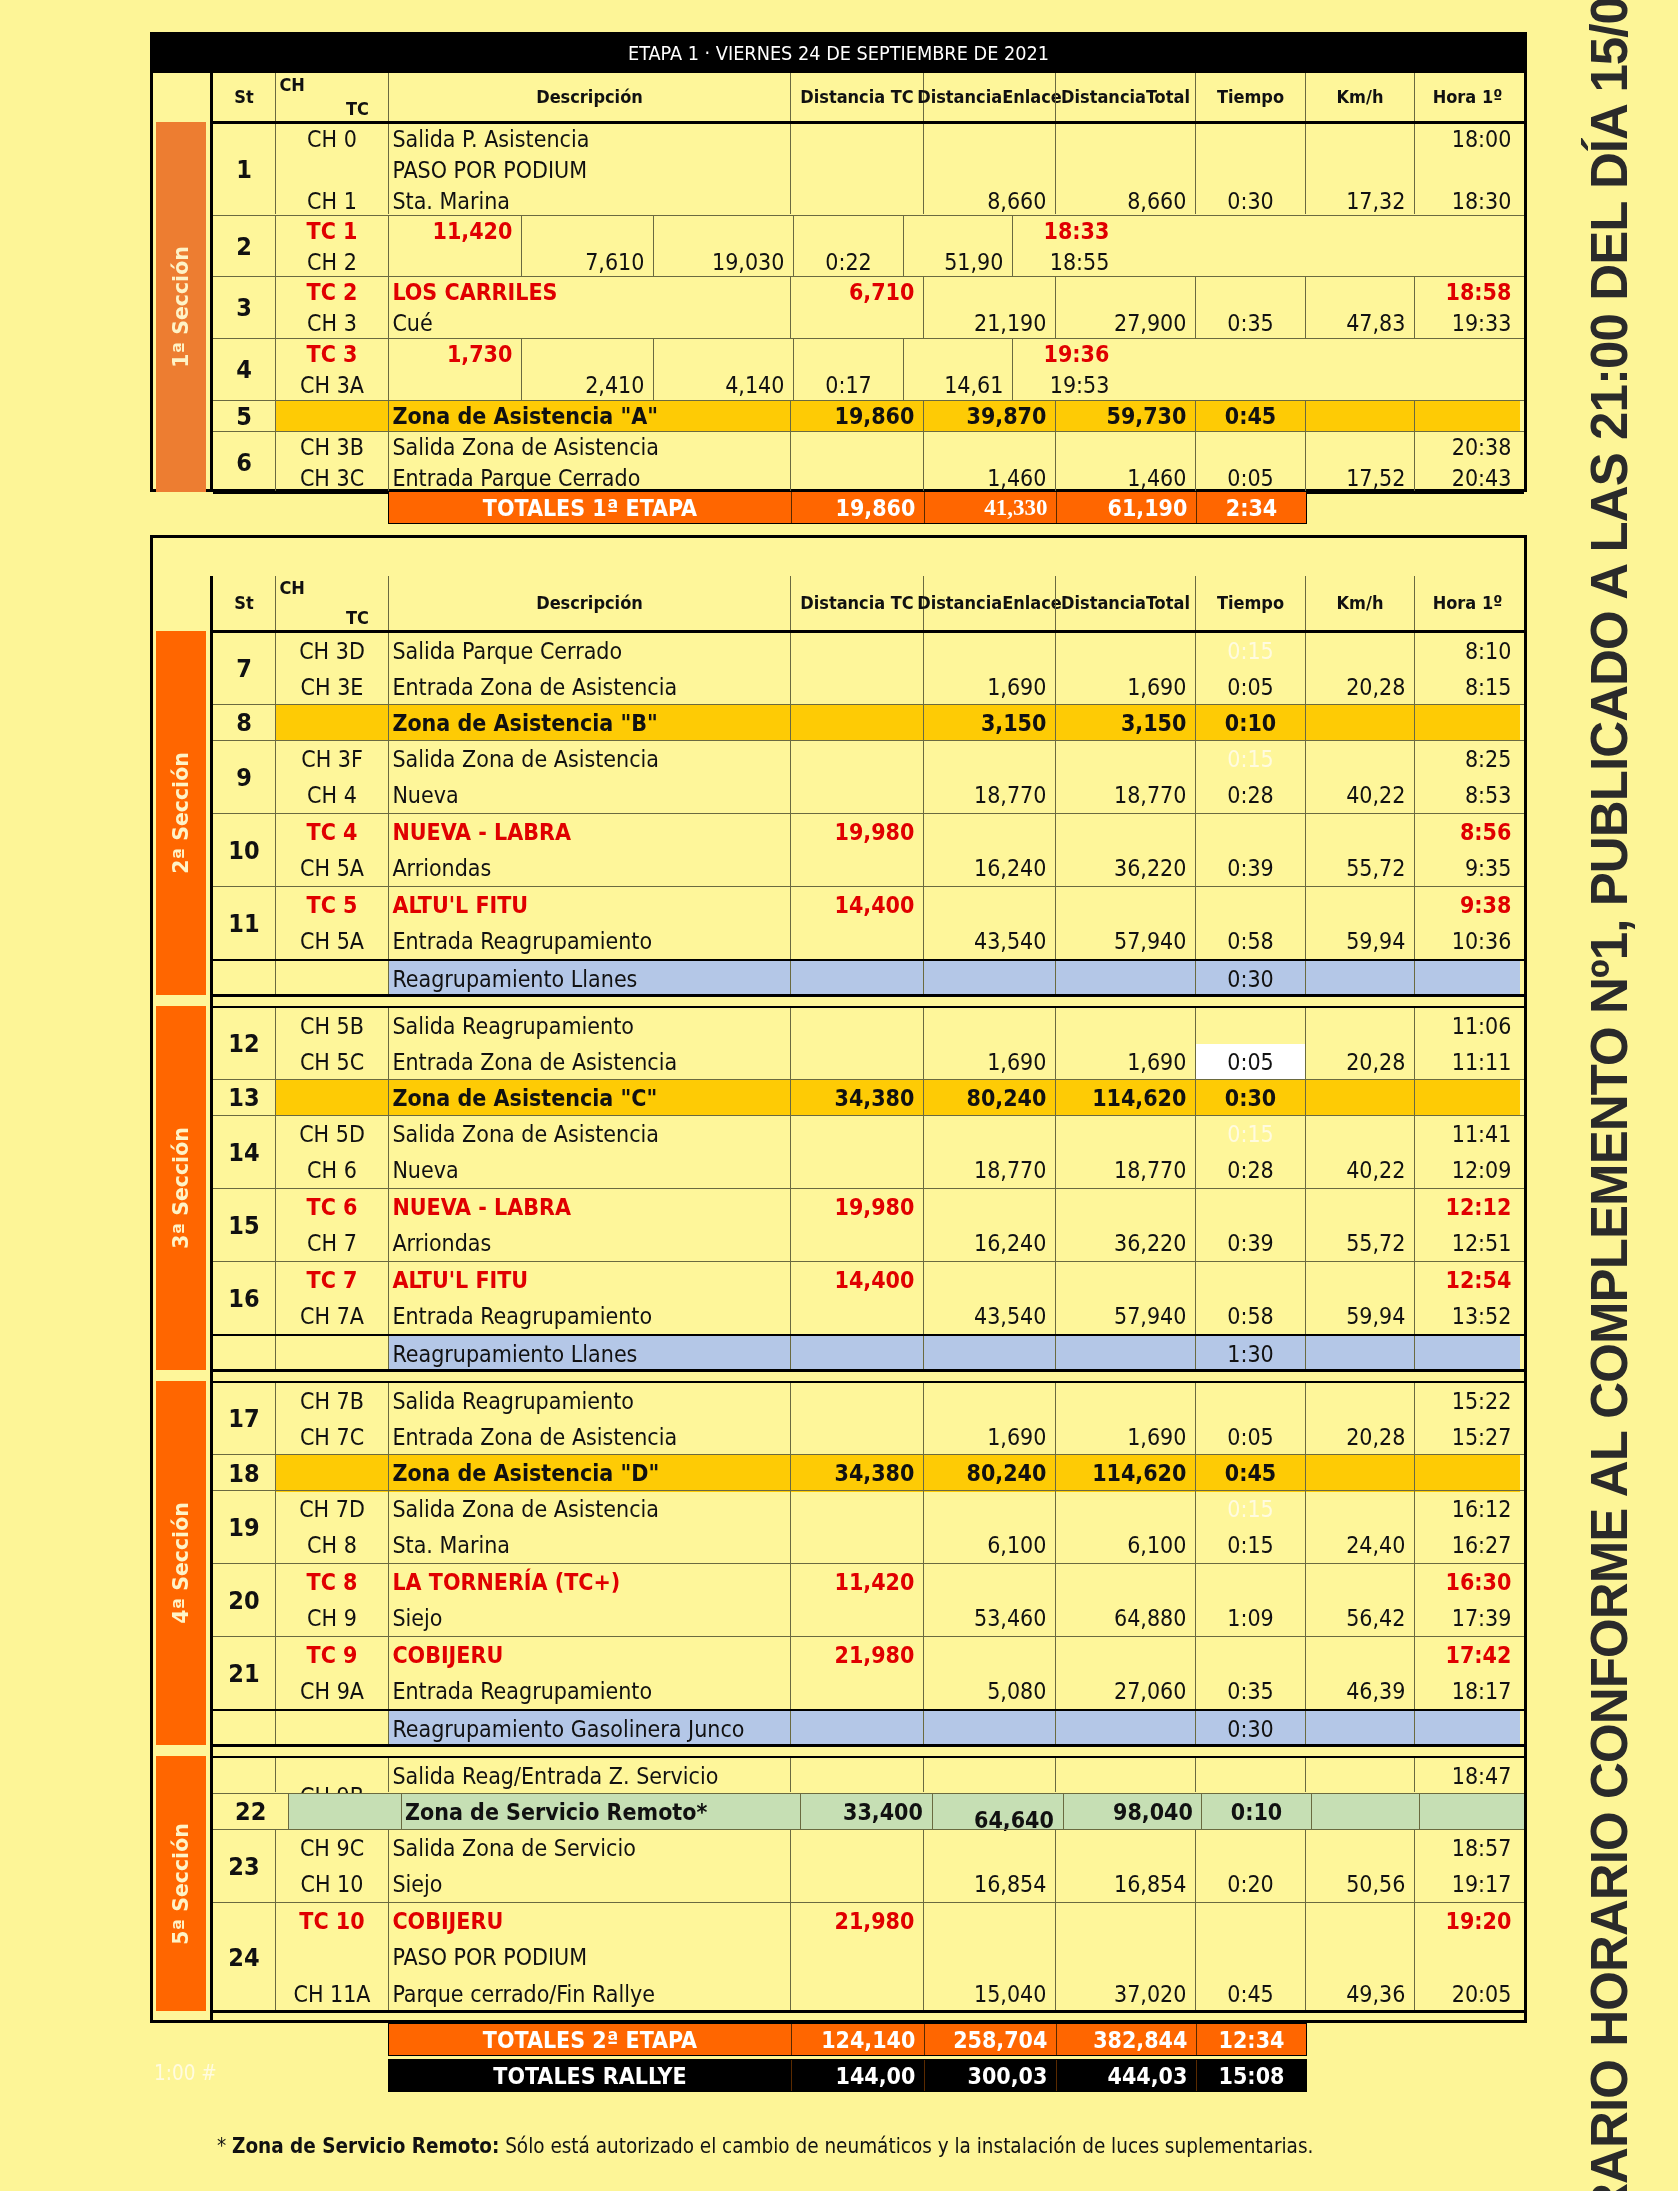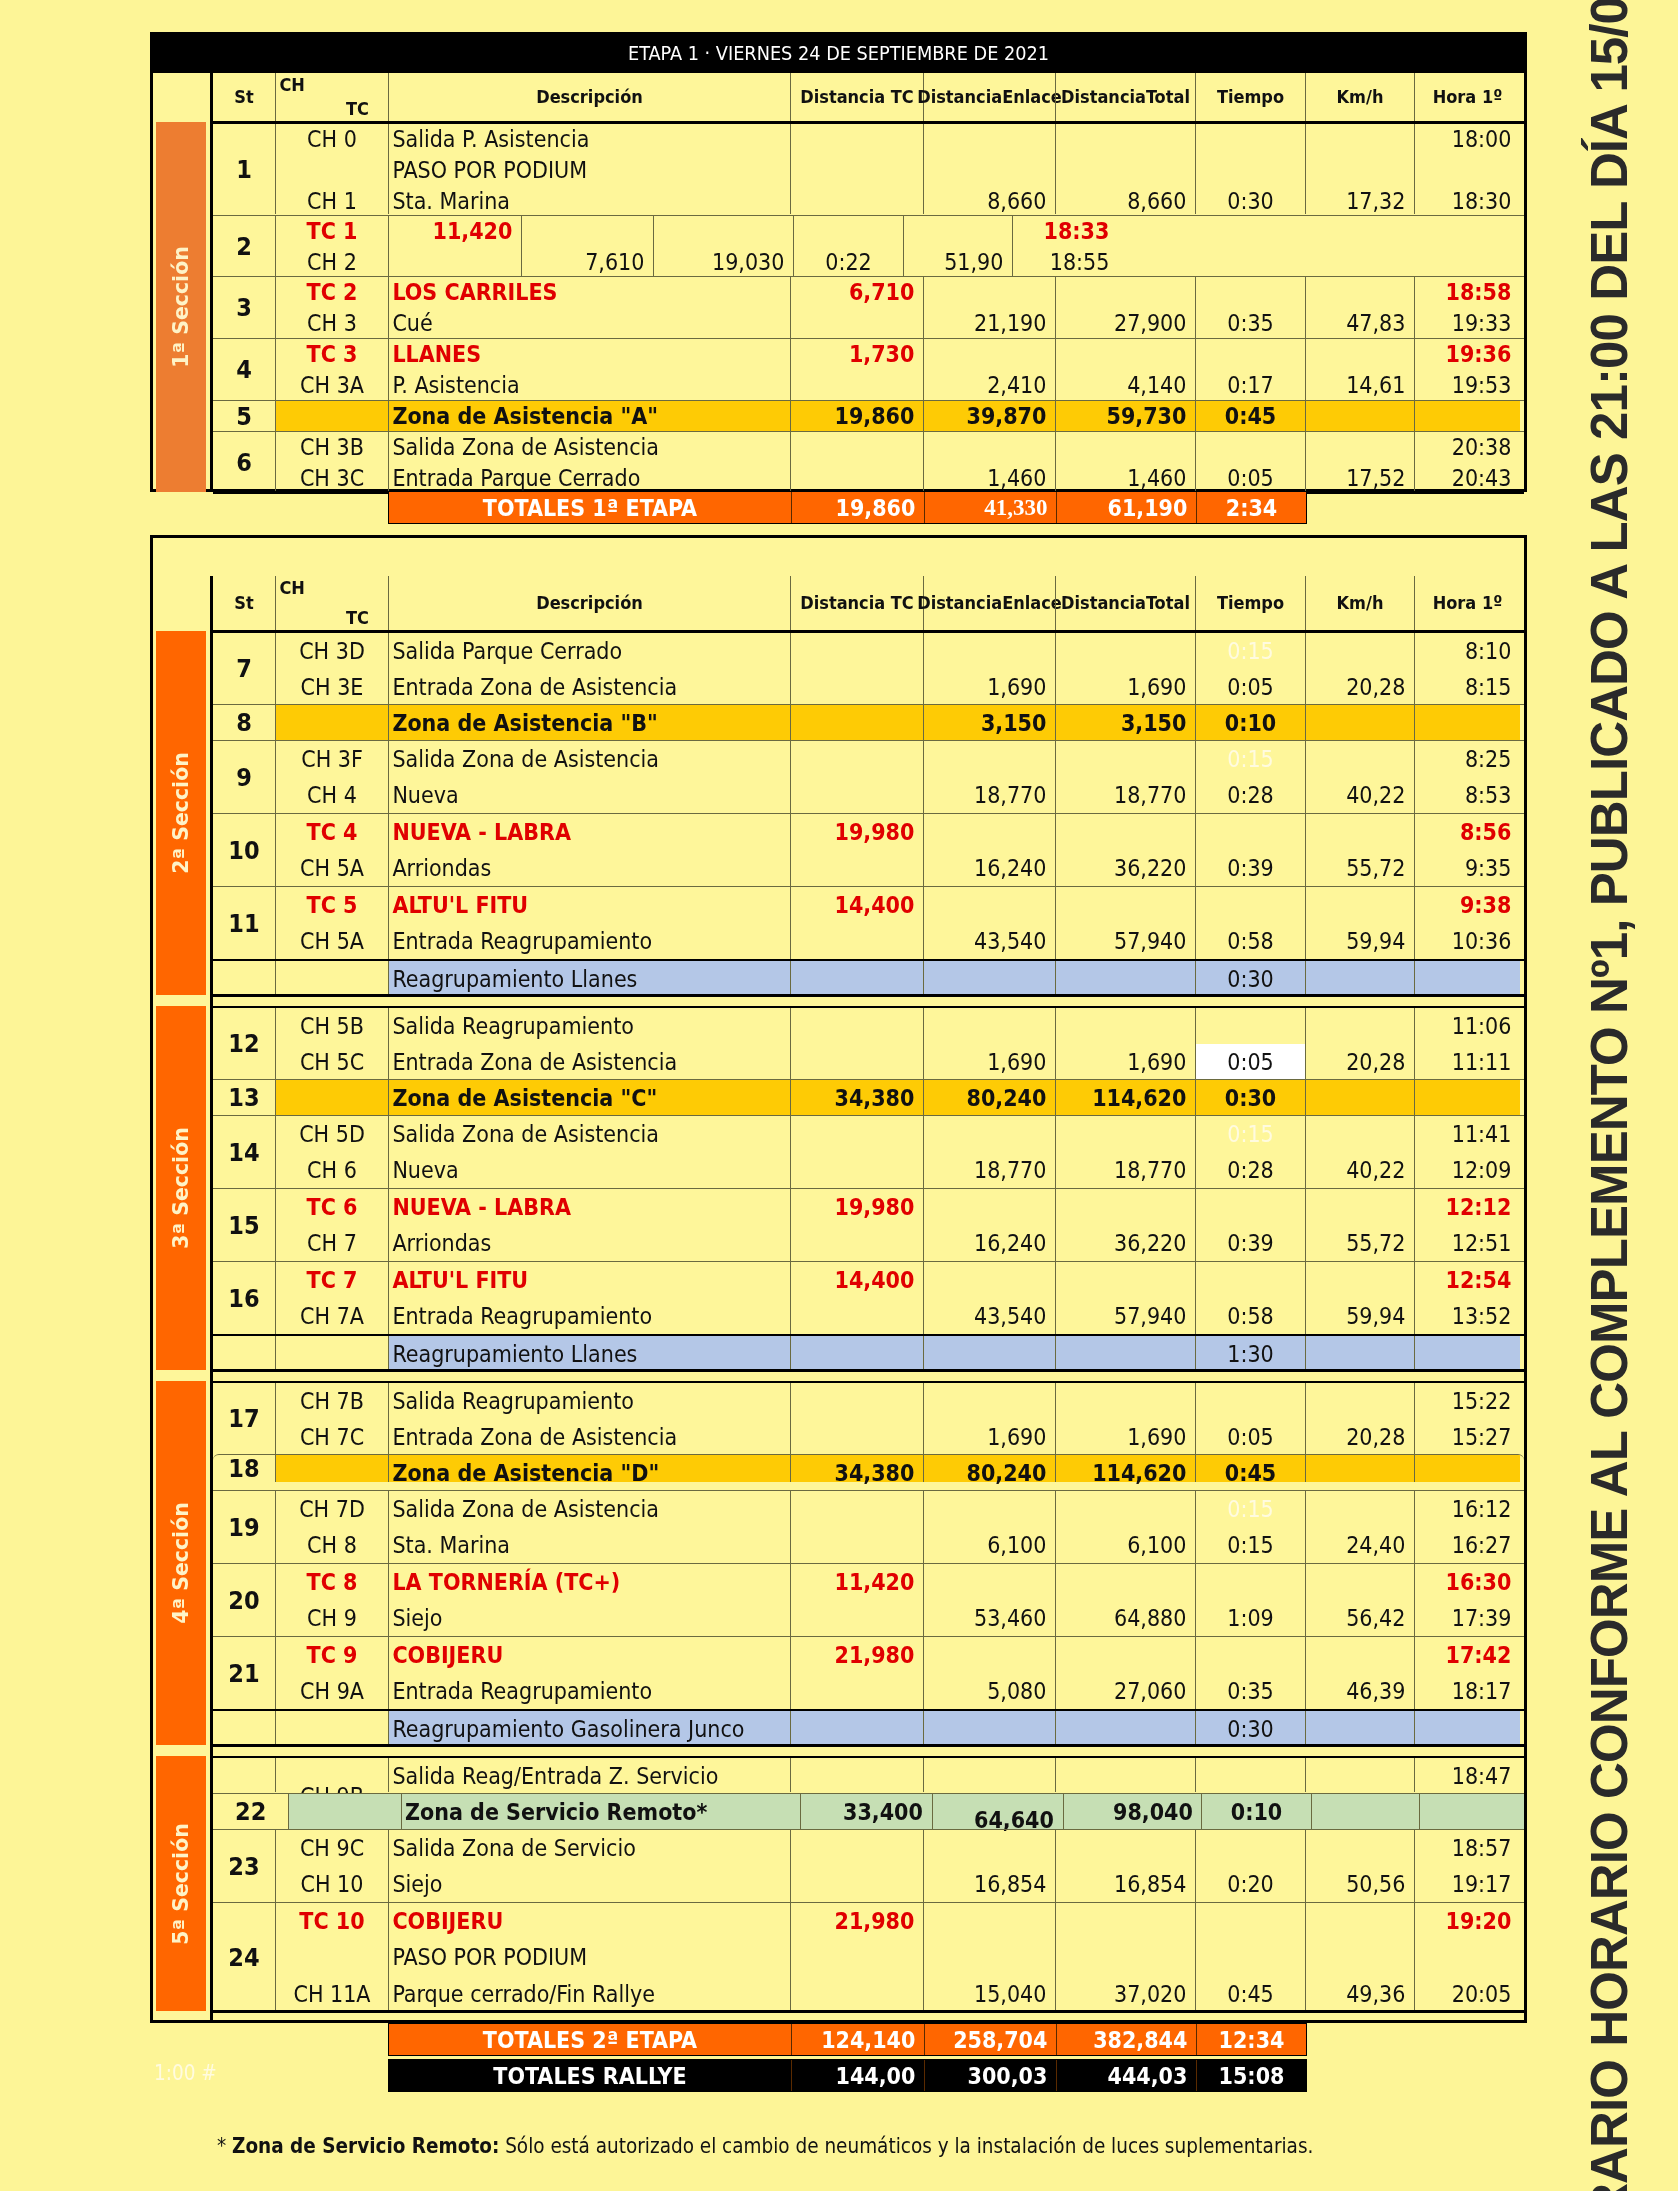--- a/index.html
+++ b/index.html
@@ -169,24 +169,20 @@
       </div>
     </div>
     <div class="row" style="top: 303px; height: 62px; left: 60px;">
       <div class="cell st" style="width: 62px;">
         <span>4</span>
       </div>
       <div class="cell ch" style="width: 113px;">
         <div class="line red" style="top: 0px; height: 31px; line-height: 31px;">TC 3</div>
         <div class="line" style="top: 31px; height: 31px; line-height: 31px;">CH 3A</div>
       </div>
-      <div class="cell desc" style="width: 402px;">
-        <div class="line red" style="top: 0px; height: 31px; line-height: 31px;">LLANES</div>
-        <div class="line" style="top: 31px; height: 31px; line-height: 31px;">P. Asistencia</div>
-      </div>
       <div class="cell num" style="width: 133px;">
         <div class="line red" style="top: 0px; height: 31px; line-height: 31px;">1,730</div>
       </div>
       <div class="cell num" style="width: 132px;">
         <div class="line" style="top: 31px; height: 31px; line-height: 31px;">2,410</div>
       </div>
       <div class="cell num" style="width: 140px;">
         <div class="line" style="top: 31px; height: 31px; line-height: 31px;">4,140</div>
       </div>
       <div class="cell ctr" style="width: 110px;">
@@ -663,21 +659,21 @@
         <div class="line" style="top: 36px; height: 36px; line-height: 36px;">0:05</div>
       </div>
       <div class="cell num" style="width: 109px;">
         <div class="line" style="top: 36px; height: 36px; line-height: 36px;">20,28</div>
       </div>
       <div class="cell num" style="width: 106px;">
         <div class="line" style="top: 0px; height: 36px; line-height: 36px;">15:22</div>
         <div class="line" style="top: 36px; height: 36px; line-height: 36px;">15:27</div>
       </div>
     </div>
-    <div class="row" style="top: 916px; height: 28px; left: 60px; border-radius: 6px;">
+    <div class="row" style="top: 916px; height: 38px; left: 60px;">
       <div class="cell st" style="width: 62px;">
         <span>18</span>
       </div>
       <div class="cell ch zona" style="width: 113px;"></div>
       <div class="cell desc zona" style="width: 402px;">
         <div class="line bold" style="top: 0px; height: 36px; line-height: 36px;">Zona de Asistencia "D"</div>
       </div>
       <div class="cell num zona" style="width: 133px;">
         <div class="line bold" style="top: 0px; height: 36px; line-height: 36px;">34,380</div>
       </div>

